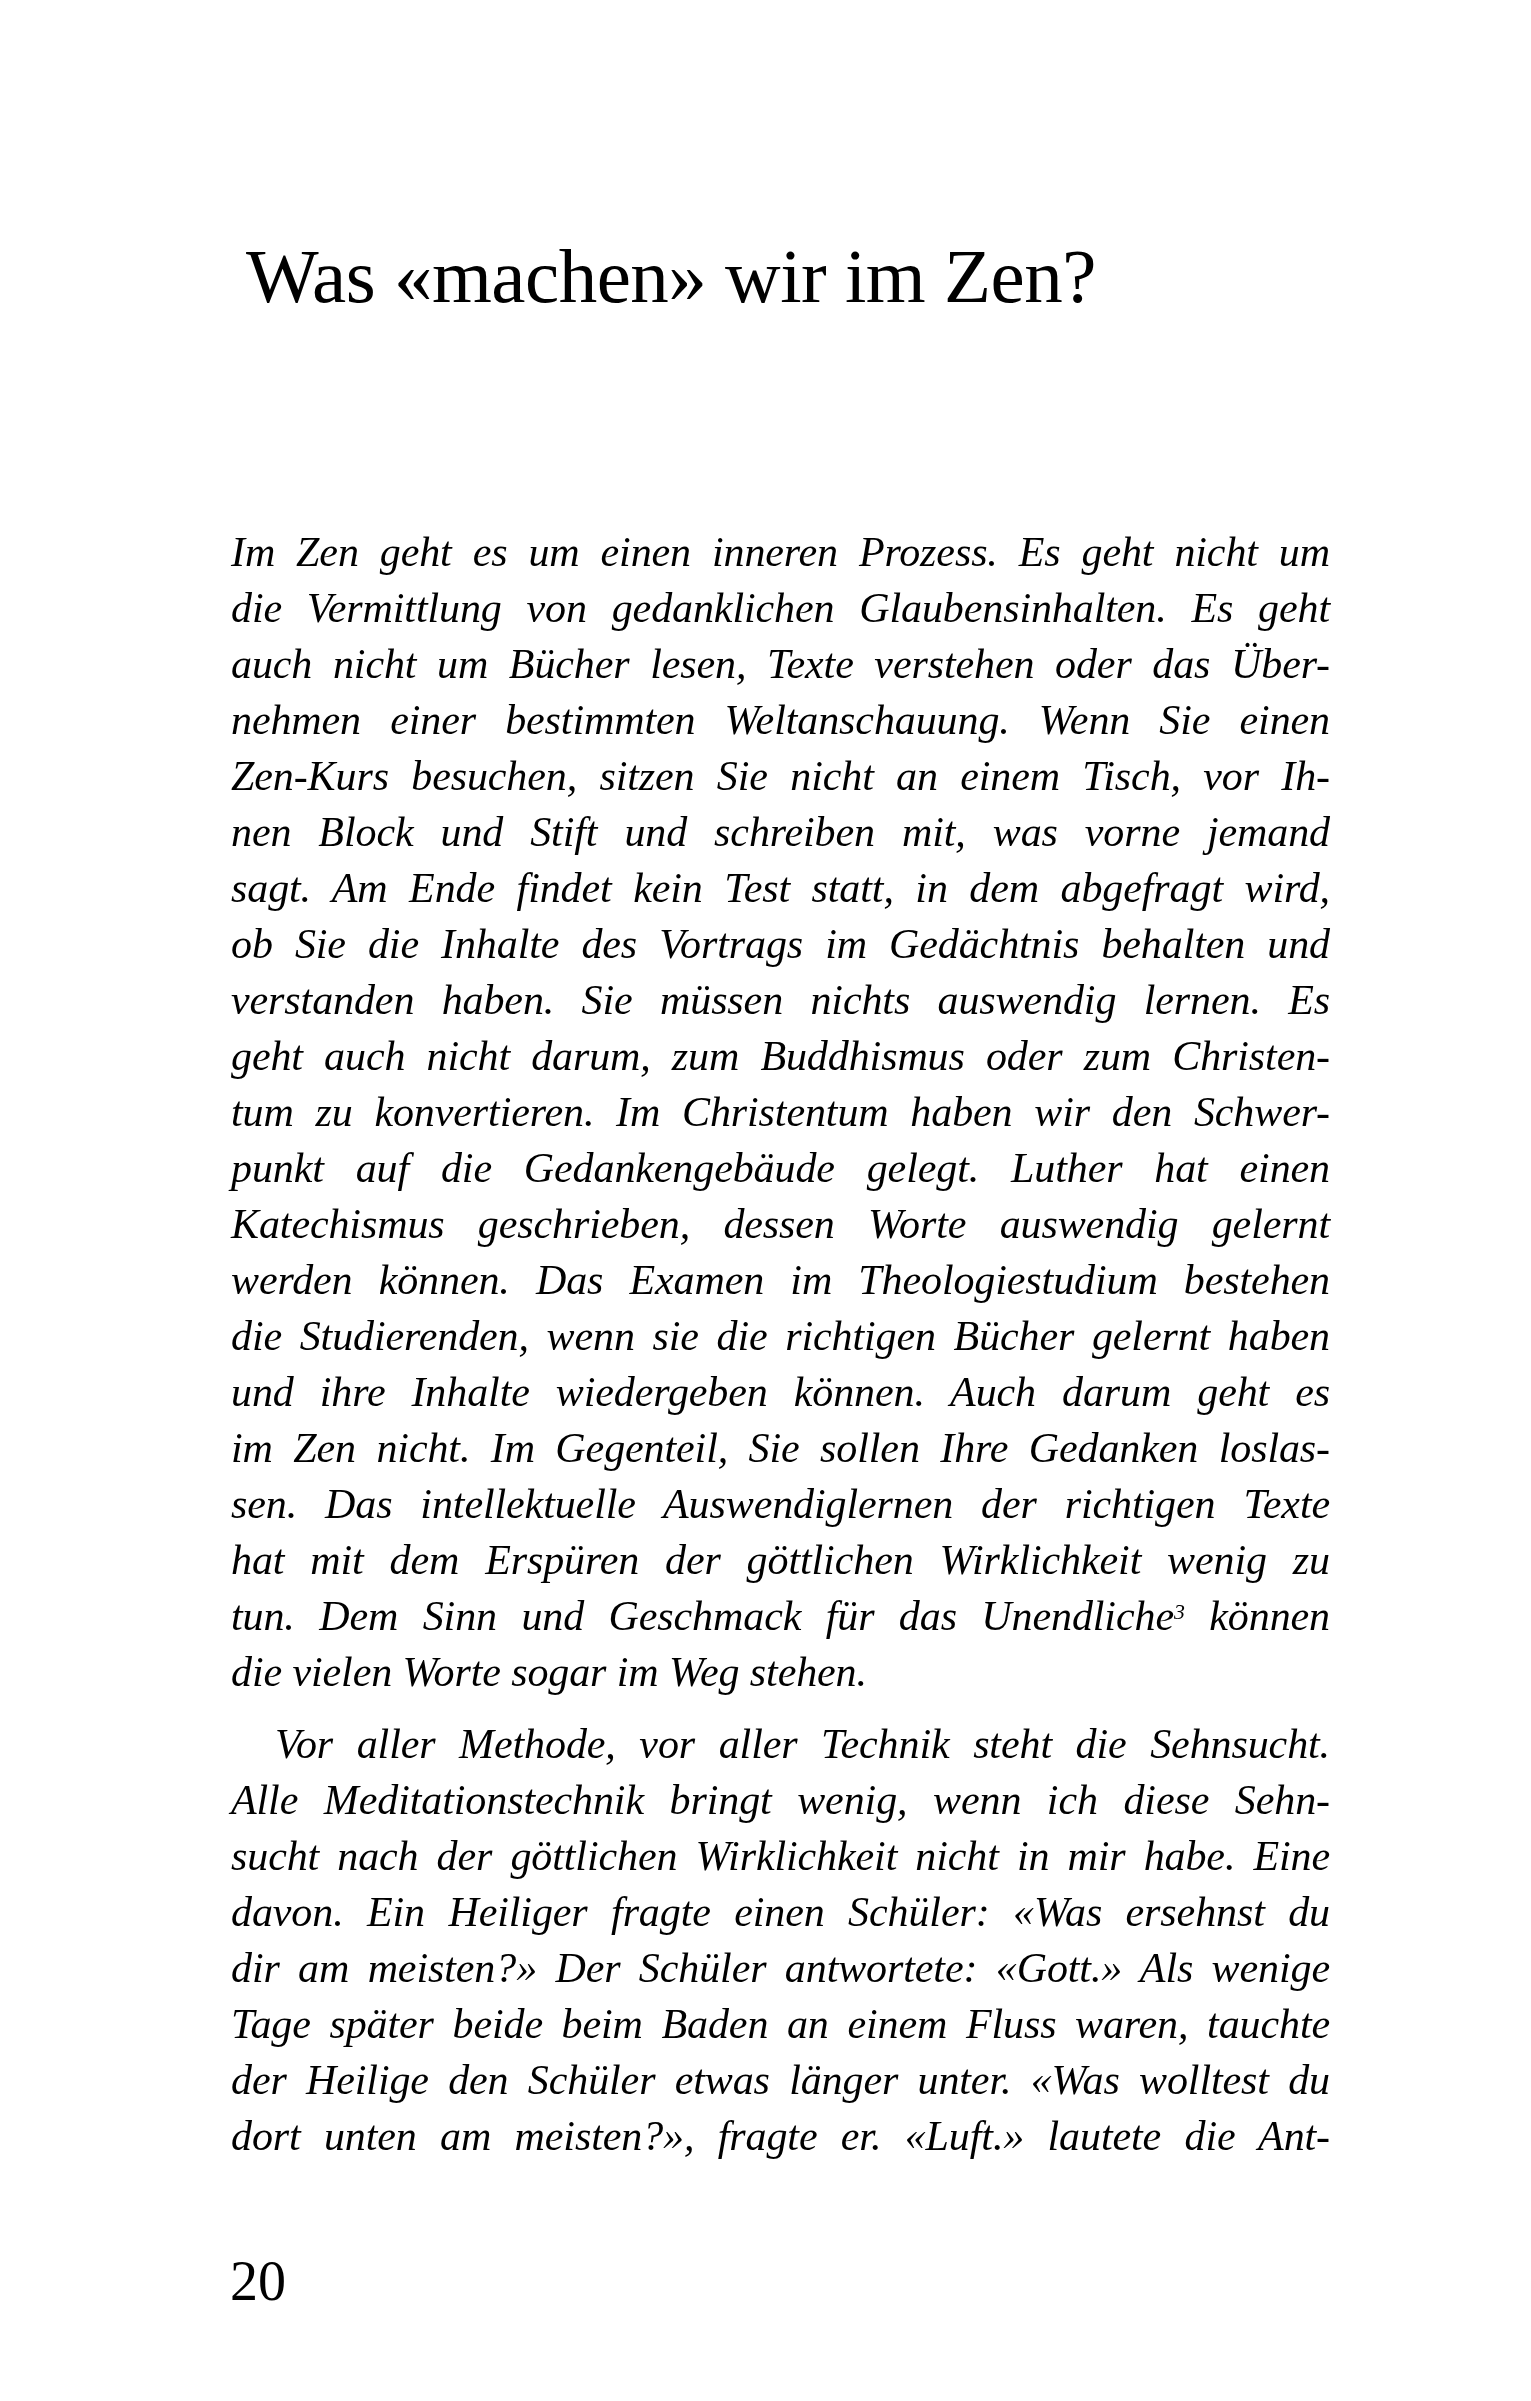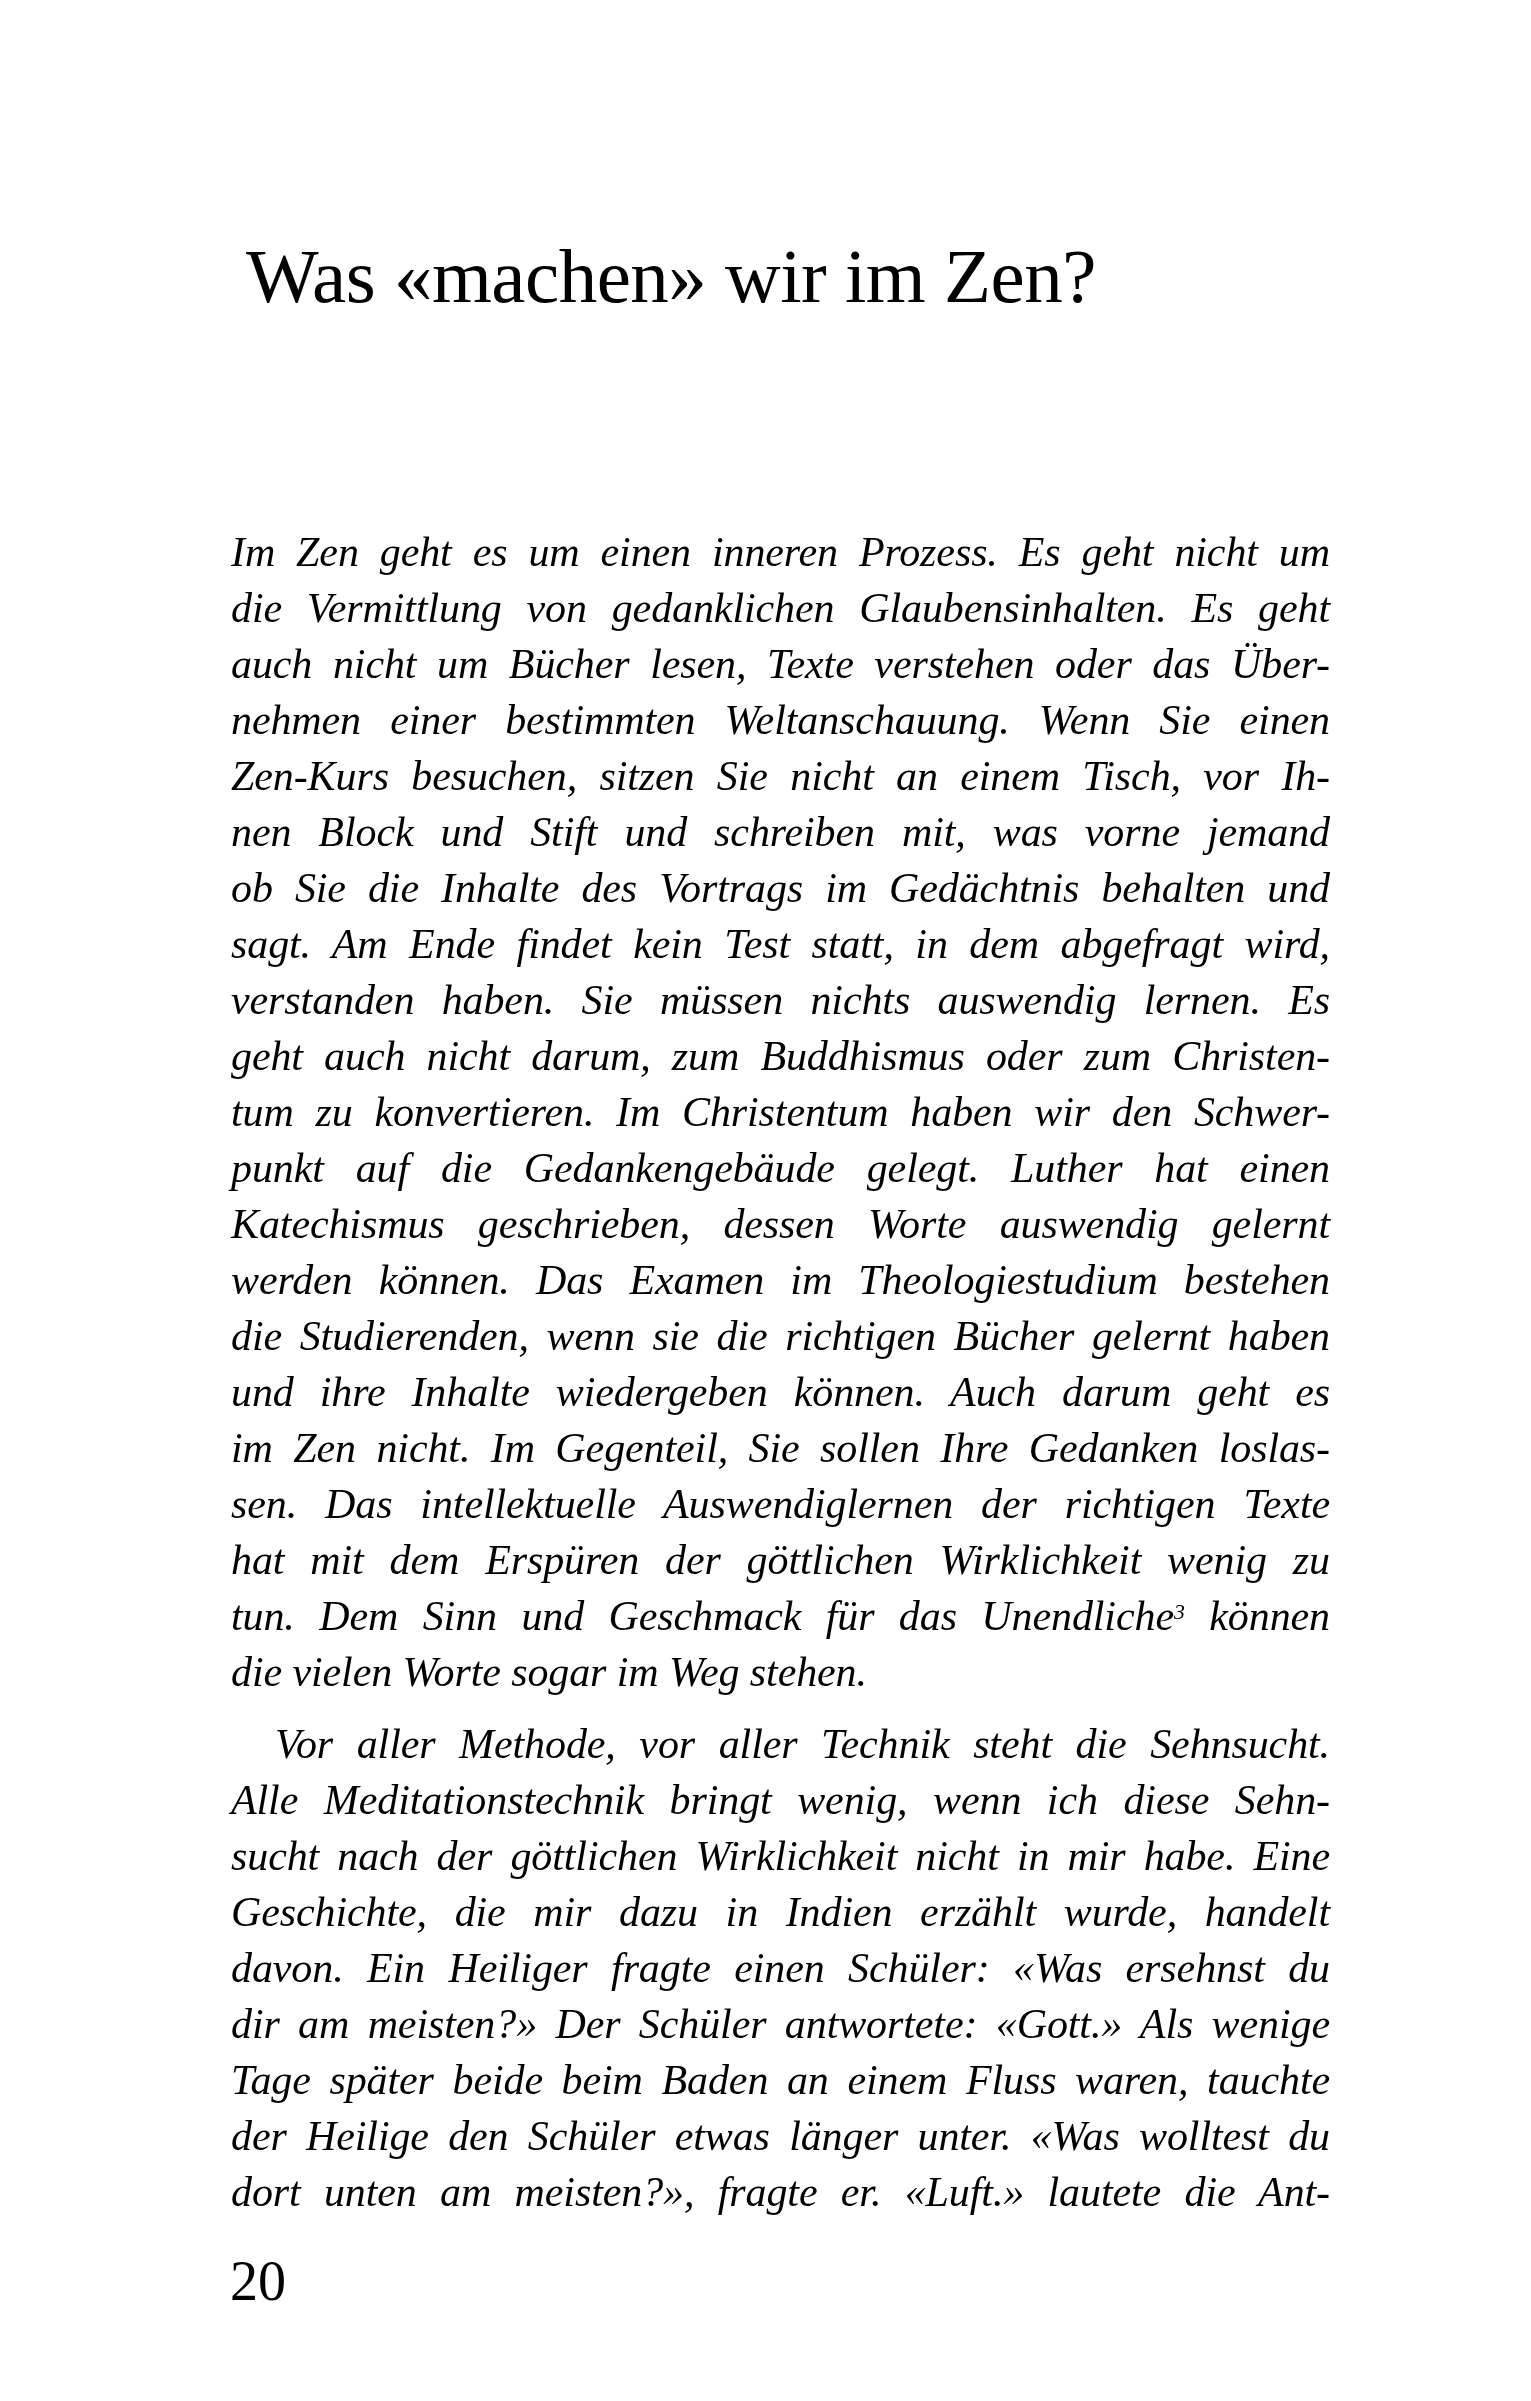--- a/index.html
+++ b/index.html
@@ -77,39 +77,38 @@
 <div class="page">
   <h1 class="title">Was «machen» wir im Zen?</h1>
 
   <div class="body-block" id="body-lines">
       <div class="line">Im Zen geht es um einen inneren Prozess. Es geht nicht um</div>
       <div class="line">die Vermittlung von gedanklichen Glaubensinhalten. Es geht</div>
       <div class="line">auch nicht um Bücher lesen, Texte verstehen oder das Über-</div>
       <div class="line">nehmen einer bestimmten Weltanschauung. Wenn Sie einen</div>
       <div class="line">Zen-Kurs besuchen, sitzen Sie nicht an einem Tisch, vor Ih-</div>
       <div class="line">nen Block und Stift und schreiben mit, was vorne jemand</div>
+      <div class="line">sagt. Am Ende findet kein Test statt, in dem abgefragt wird,</div>
       <div class="line">ob Sie die Inhalte des Vortrags im Gedächtnis behalten und</div>
-      <div class="line">sagt. Am Ende findet kein Test statt, in dem abgefragt wird,</div>
       <div class="line">verstanden haben. Sie müssen nichts auswendig lernen. Es</div>
       <div class="line">geht auch nicht darum, zum Buddhismus oder zum Christen-</div>
       <div class="line">tum zu konvertieren. Im Christentum haben wir den Schwer-</div>
       <div class="line">punkt auf die Gedankengebäude gelegt. Luther hat einen</div>
       <div class="line">Katechismus geschrieben, dessen Worte auswendig gelernt</div>
       <div class="line">werden können. Das Examen im Theologiestudium bestehen</div>
       <div class="line">die Studierenden, wenn sie die richtigen Bücher gelernt haben</div>
       <div class="line">und ihre Inhalte wiedergeben können. Auch darum geht es</div>
       <div class="line">im Zen nicht. Im Gegenteil, Sie sollen Ihre Gedanken loslas-</div>
       <div class="line">sen. Das intellektuelle Auswendiglernen der richtigen Texte</div>
       <div class="line">hat mit dem Erspüren der göttlichen Wirklichkeit wenig zu</div>
       <div class="line"><span>tun. Dem Sinn und Geschmack für das Unendliche</span><sup>3</sup><span> können</span></div>
       <div class="line no-justify">die vielen Worte sogar im Weg stehen.</div>
       <div class="line indent">Vor aller Methode, vor aller Technik steht die Sehnsucht.</div>
       <div class="line">Alle Meditationstechnik bringt wenig, wenn ich diese Sehn-</div>
       <div class="line">sucht nach der göttlichen Wirklichkeit nicht in mir habe. Eine</div>
-      <div class="line">Geschichte, die mir dazu in Indien erzählt wurde, handelt</div>
       <div class="line">davon. Ein Heiliger fragte einen Schüler: «Was ersehnst du</div>
       <div class="line">dir am meisten?» Der Schüler antwortete: «Gott.» Als wenige</div>
       <div class="line">Tage später beide beim Baden an einem Fluss waren, tauchte</div>
       <div class="line">der Heilige den Schüler etwas länger unter. «Was wolltest du</div>
       <div class="line">dort unten am meisten?», fragte er. «Luft.» lautete die Ant-</div>
     </div>
 
   <div class="pageno">20</div>
 </div>
 

